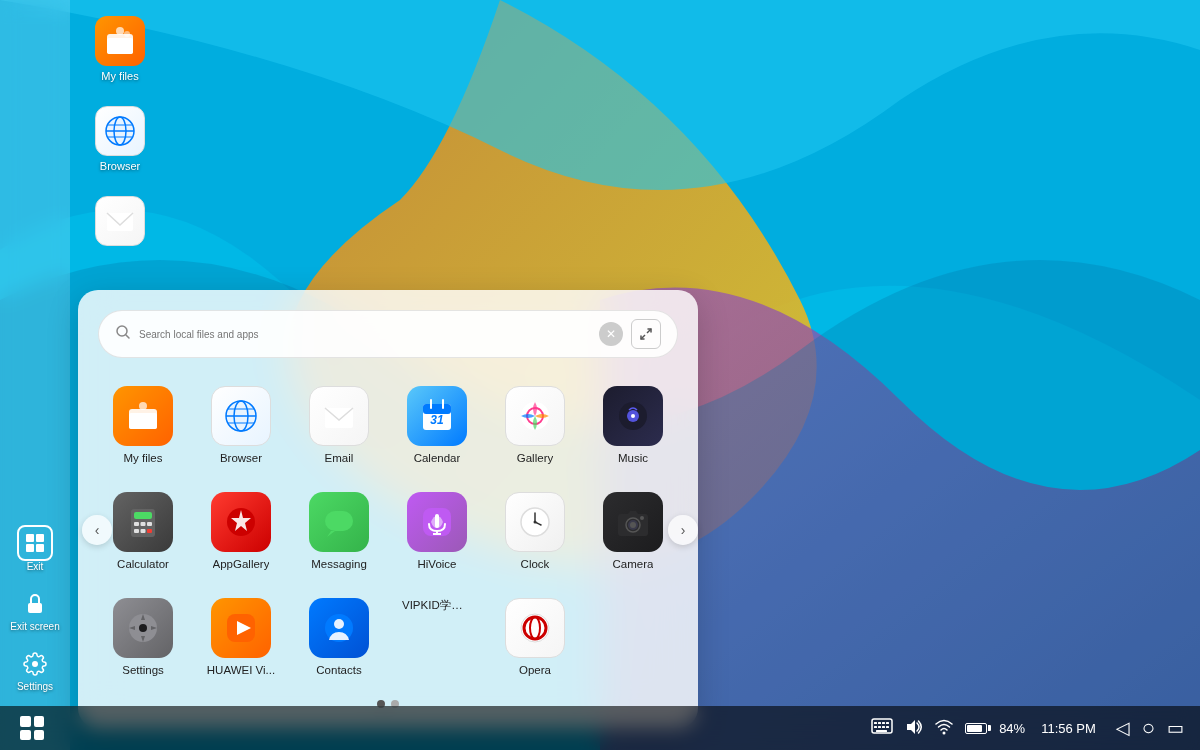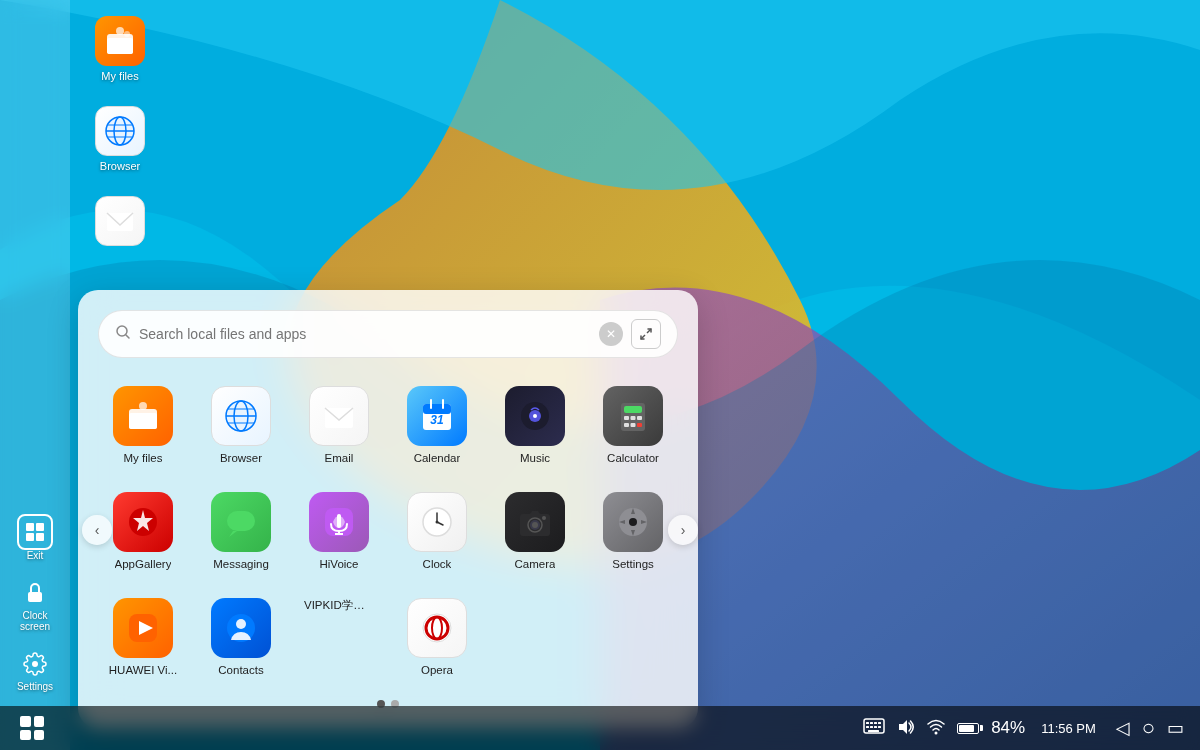--- a/index.html
+++ b/index.html
@@ -150,21 +150,21 @@
     .search-bar .search-icon-svg {
       color: #888;
       font-size: 16px;
       margin-right: 8px;
     }
     .search-bar input {
       flex: 1;
       border: none;
       background: transparent;
       outline: none;
-      font-size: 14px;
+      font-size: 10px;
       color: #333;
     }
     .search-bar .clear-btn {
       width: 24px;
       height: 24px;
       border-radius: 50%;
       background: #ccc;
       border: none;
       cursor: pointer;
       display: flex;
@@ -462,21 +462,21 @@
       </div>
       <span class="si-label">Exit</span>
     </div>
     <div class="sidebar-item">
       <div class="lock-icon-box">
         <svg width="24" height="24" viewBox="0 0 24 24">
           <rect x="5" y="11" width="14" height="10" rx="2" fill="white"></rect>
           <path d="M8 11V7a4 4 0 0 1 8 0v4" fill="none" stroke="white" stroke-width="2"></path>
         </svg>
       </div>
-      <span class="si-label">Clock screen</span>
+      <span class="si-label">Exit screen</span>
     </div>
     <div class="sidebar-item">
       <div class="settings-icon-box">
         <svg width="24" height="24" viewBox="0 0 24 24">
           <circle cx="12" cy="12" r="3" fill="white"></circle>
           <path d="M19.4 15a1.65 1.65 0 0 0 .33 1.82l.06.06a2 2 0 0 1-2.83 2.83l-.06-.06a1.65 1.65 0 0 0-1.82-.33 1.65 1.65 0 0 0-1 1.51V21a2 2 0 0 1-4 0v-.09A1.65 1.65 0 0 0 9 19.4a1.65 1.65 0 0 0-1.82.33l-.06.06a2 2 0 0 1-2.83-2.83l.06-.06A1.65 1.65 0 0 0 4.68 15a1.65 1.65 0 0 0-1.51-1H3a2 2 0 0 1 0-4h.09A1.65 1.65 0 0 0 4.6 9a1.65 1.65 0 0 0-.33-1.82l-.06-.06a2 2 0 0 1 2.83-2.83l.06.06A1.65 1.65 0 0 0 9 4.68a1.65 1.65 0 0 0 1-1.51V3a2 2 0 0 1 4 0v.09a1.65 1.65 0 0 0 1 1.51 1.65 1.65 0 0 0 1.82-.33l.06-.06a2 2 0 0 1 2.83 2.83l-.06.06A1.65 1.65 0 0 0 19.4 9a1.65 1.65 0 0 0 1.51 1H21a2 2 0 0 1 0 4h-.09a1.65 1.65 0 0 0-1.51 1z" fill="none" stroke="white" stroke-width="1.5"></path>
         </svg>
       </div>
       <span class="si-label">Settings</span>
     </div>
@@ -544,20 +544,33 @@
         <div class="app-icon icon-calendar">
           <svg width="36" height="36" viewBox="0 0 36 36">
             <rect x="4" y="6" width="28" height="26" rx="3" fill="white"></rect>
             <rect x="4" y="6" width="28" height="10" rx="3" fill="#007aff"></rect>
             <line x1="12" y1="2" x2="12" y2="10" stroke="#fff" stroke-width="2" stroke-linecap="round"></line>
             <line x1="24" y1="2" x2="24" y2="10" stroke="#fff" stroke-width="2" stroke-linecap="round"></line>
             <text x="18" y="26" font-size="12" font-weight="bold" fill="#007aff" text-anchor="middle">31</text>
           </svg>
         </div>
         <span class="app-label">Calendar</span>
+      </div>
+      <div class="app-item">
+        <div class="app-icon icon-gallery">
+          <svg width="36" height="36" viewBox="0 0 36 36">
+            <circle cx="18" cy="18" r="14" fill="#fff"></circle>
+            <circle cx="18" cy="18" r="8" fill="none" stroke="#ff3b8e" stroke-width="2"></circle>
+            <path d="M18 4 Q22 11 18 18 Q14 11 18 4Z" fill="#ff3b8e" opacity="0.7"></path>
+            <path d="M32 18 Q25 22 18 18 Q25 14 32 18Z" fill="#ff8c00" opacity="0.7"></path>
+            <path d="M18 32 Q14 25 18 18 Q22 25 18 32Z" fill="#4cd964" opacity="0.7"></path>
+            <path d="M4 18 Q11 14 18 18 Q11 22 4 18Z" fill="#007aff" opacity="0.7"></path>
+          </svg>
+        </div>
+        <span class="app-label">Gallery</span>
       </div>
       <div class="app-item">
         <div class="app-icon icon-music">
           <svg width="36" height="36" viewBox="0 0 36 36">
             <circle cx="18" cy="18" r="14" fill="#1c1c2e"></circle>
             <circle cx="18" cy="18" r="6" fill="#5a5aee" opacity="0.9"></circle>
             <circle cx="18" cy="18" r="2" fill="white"></circle>
             <path d="M14 12 Q18 8 22 12" fill="none" stroke="#5a5aee" stroke-width="1.5"></path>
           </svg>
         </div>
@@ -725,19 +738,19 @@
         <path d="M3.5,9 Q9,4 14.5,9" stroke="white" stroke-width="1.5" fill="none" stroke-linecap="round"></path>
         <path d="M6,12 Q9,9 12,12" stroke="white" stroke-width="1.5" fill="none" stroke-linecap="round"></path>
         <circle cx="9" cy="15" r="1.5" fill="white"></circle>
       </svg>
     </span>
     <div class="battery">
       <div class="battery-bar">
         <div class="battery-fill"></div>
       </div>
     </div>
-    <span style="color:#fff; font-size:17px;">84%</span>
+    <span style="color:#fff; font-size:13px;">84%</span>
     <span style="color:#fff; font-size:13px; margin-left:4px;">11:56 PM</span>
     <span style="color:#fff; font-size:18px; cursor:pointer; margin-left:8px;">◁</span>
     <span style="color:#fff; font-size:22px; cursor:pointer;">○</span>
     <span style="color:#fff; font-size:18px; cursor:pointer;">▭</span>
   </div>
 </div>
 
 </body></html>

